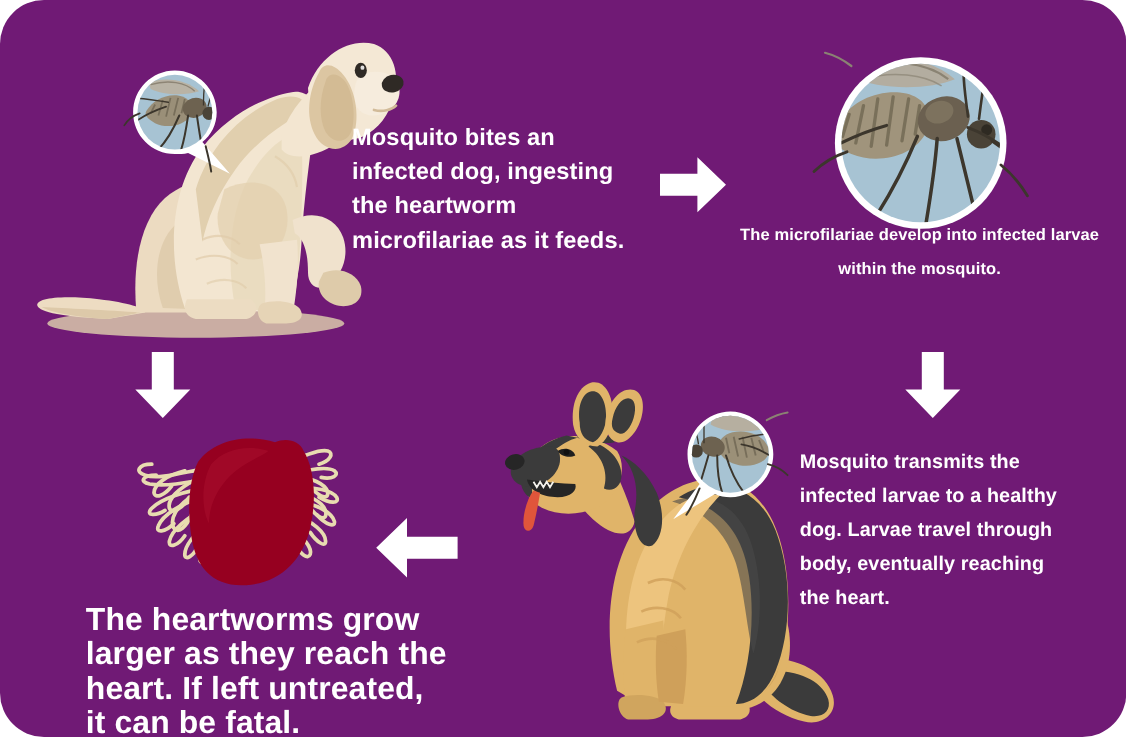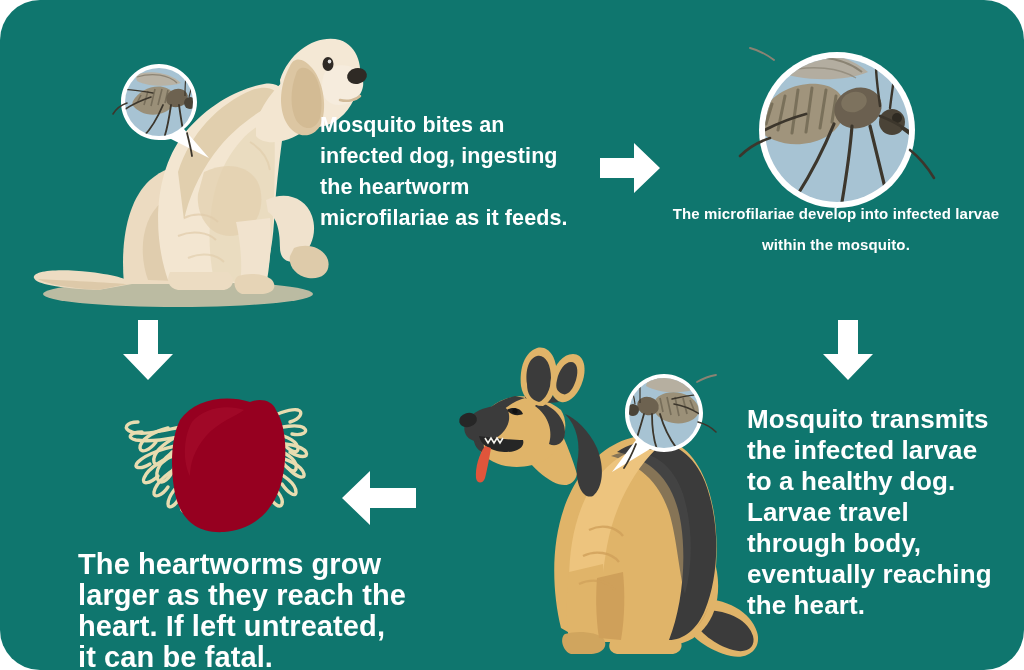--- a/index.html
+++ b/index.html
@@ -8,21 +8,21 @@
     padding: 0;
     background: #ffffff;
   }
   body {
     font-family: "Liberation Sans", sans-serif;
   }
   #infographic {
     position: relative;
     width: 1024px;
     height: 670px;
-    background: #0f766e;
+    background: #701a75;
     border-radius: 40px;
     overflow: hidden;
   }
   .layer { position: absolute; }
 
   
   .step-text {
     position: absolute;
     color: #ffffff;
     font-weight: bold;
@@ -33,22 +33,22 @@
     left: 320px; top: 110px; width: 270px;
     font-size: 21.5px; line-height: 31px;
     text-align: left;
   }
   #text-step2 {
     left: 672px; top: 198px; width: 328px;
     font-size: 15px; line-height: 31px;
     text-align: center;
   }
   #text-step3 {
-    left: 747px; top: 404px; width: 252px;
-    font-size: 26px; line-height: 31px;
+    left: 727px; top: 404px; width: 252px;
+    font-size: 18px; line-height: 31px;
     text-align: left;
   }
   #text-step4 {
     left: 78px; top: 549px; width: 330px;
     font-size: 29px; line-height: 31px;
     text-align: left;
   }
 
   
   .arrow { position: absolute; }

